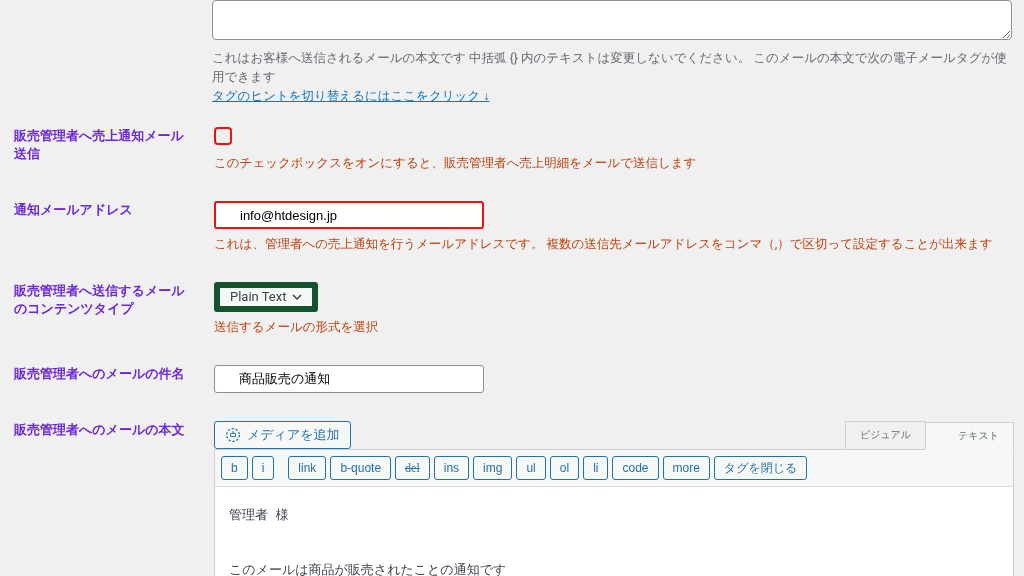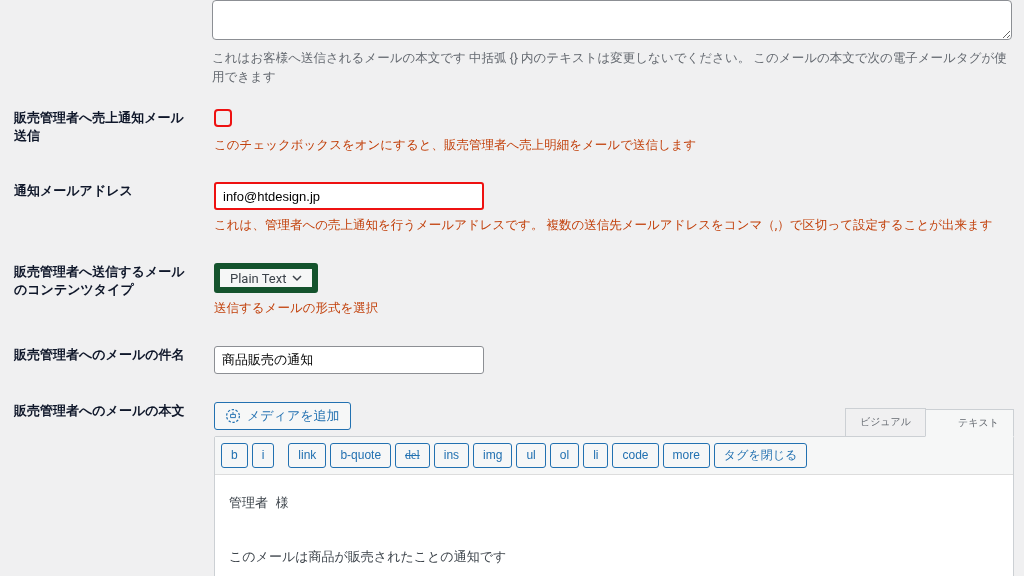--- a/index.html
+++ b/index.html
@@ -13,21 +13,21 @@
   .form-table { width: 100%; }
   .form-row { display: flex; padding: 14px 0; align-items: flex-start; }
   th.label {
     width: 200px;
     min-width: 200px;
     text-align: left;
     font-weight: 600;
     font-size: 13px;
     padding-right: 20px;
     line-height: 1.4;
-    color: #0f172a;
+    color: #6d28d9;
   }
   td.field { flex: 1; }
   .desc {
     color: #c2410c;
     font-size: 12.5px;
     margin-top: 6px;
     line-height: 1.5;
   }
   .desc-top {
     color: #646970;
@@ -41,21 +41,21 @@
     border: 1px solid #8c8f94;
     border-radius: 4px;
     padding: 6px 8px;
     font-size: 13px;
     background: #fff;
     resize: both;
   }
   input[type="text"].txt {
     border: 1px solid #8c8f94;
     border-radius: 3px;
-    padding: 4px 7px;
+    padding: 4px 24px;
     font-size: 13px;
     background: #fff;
     height: 28px;
   }
   .txt-wide { width: 270px; }
   .checkbox-wrap {
     display: inline-block;
     width: 18px; height: 18px;
     border: 2.5px solid #e11;
     border-radius: 4px;
@@ -83,21 +83,20 @@
   .chevron {
     width: 10px; height: 10px; display: inline-block;
   }
   .chevron svg { display: block; }
   
   .editor-wrap { width: 800px; border: 1px solid #ccd0d4; background: #f6f7f7; border-radius: 2px; }
   .media-btn {
     display: inline-flex; align-items: center; gap: 6px;
     border: 1px solid #2271b1; color: #2271b1; background: #f6f7f7;
     border-radius: 3px; padding: 4px 10px; font-size: 13px; cursor: pointer;
-    margin-bottom: 6px;
   }
   .media-btn .micon { width: 16px; height: 16px; }
   .tabs { display: flex; }
   .tab {
     padding: 6px 14px; font-size: 10px; color: #646970;
     border: 1px solid #ccd0d4; border-bottom: none; background: #f0f0f1;
     cursor: pointer; margin-left: -1px;
   }
   .tab.active { background: #f6f7f7; border-bottom: 1px solid #f6f7f7; position: relative; top: 1px; padding-left: 32px; }
   .qt-toolbar {
@@ -118,20 +117,21 @@
   }
   .top-textarea-block { padding-left: 200px; padding-bottom: 6px; }
 </style>
 </head>
 <body>
 
 <div class="top-textarea-block">
   <textarea class="big" style=""></textarea>
   <div class="desc-top" style="margin-top:6px;">
     <span>これはお客様へ送信されるメールの本文です 中括弧 {} 内のテキストは変更しないでください。 このメールの本文で次の電子メールタグが使用できます</span><br>
+    <a class="link">タグのヒントを切り替えるにはここをクリック ↓</a>
   </div>
 </div>
 
 <table class="form-table">
 
   <tbody>
       <tr class="form-row">
     <th class="label">販売管理者へ売上通知メール送信</th>
     <td class="field">
       <span class="checkbox-wrap">

